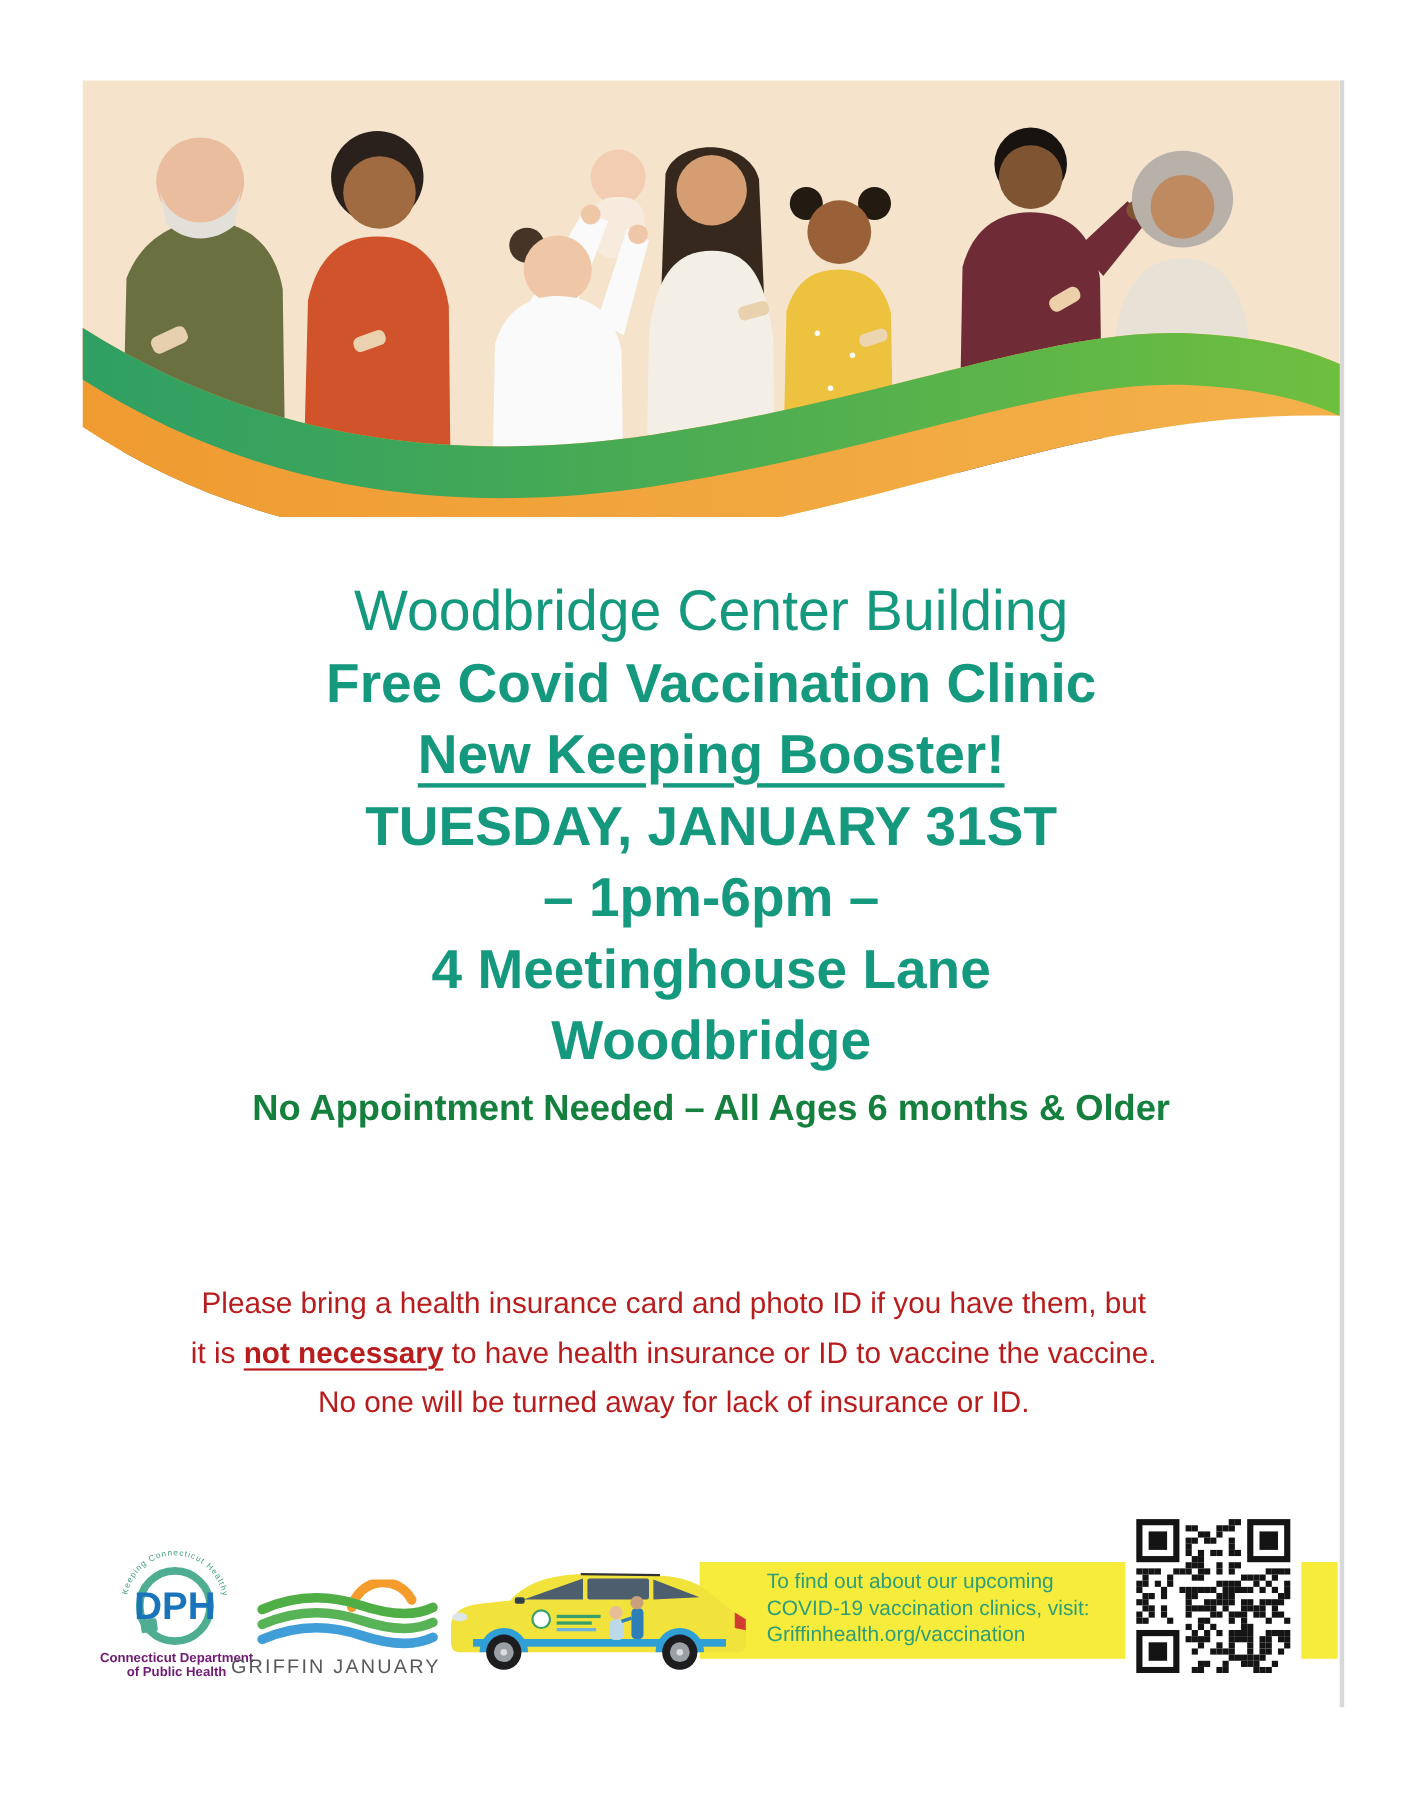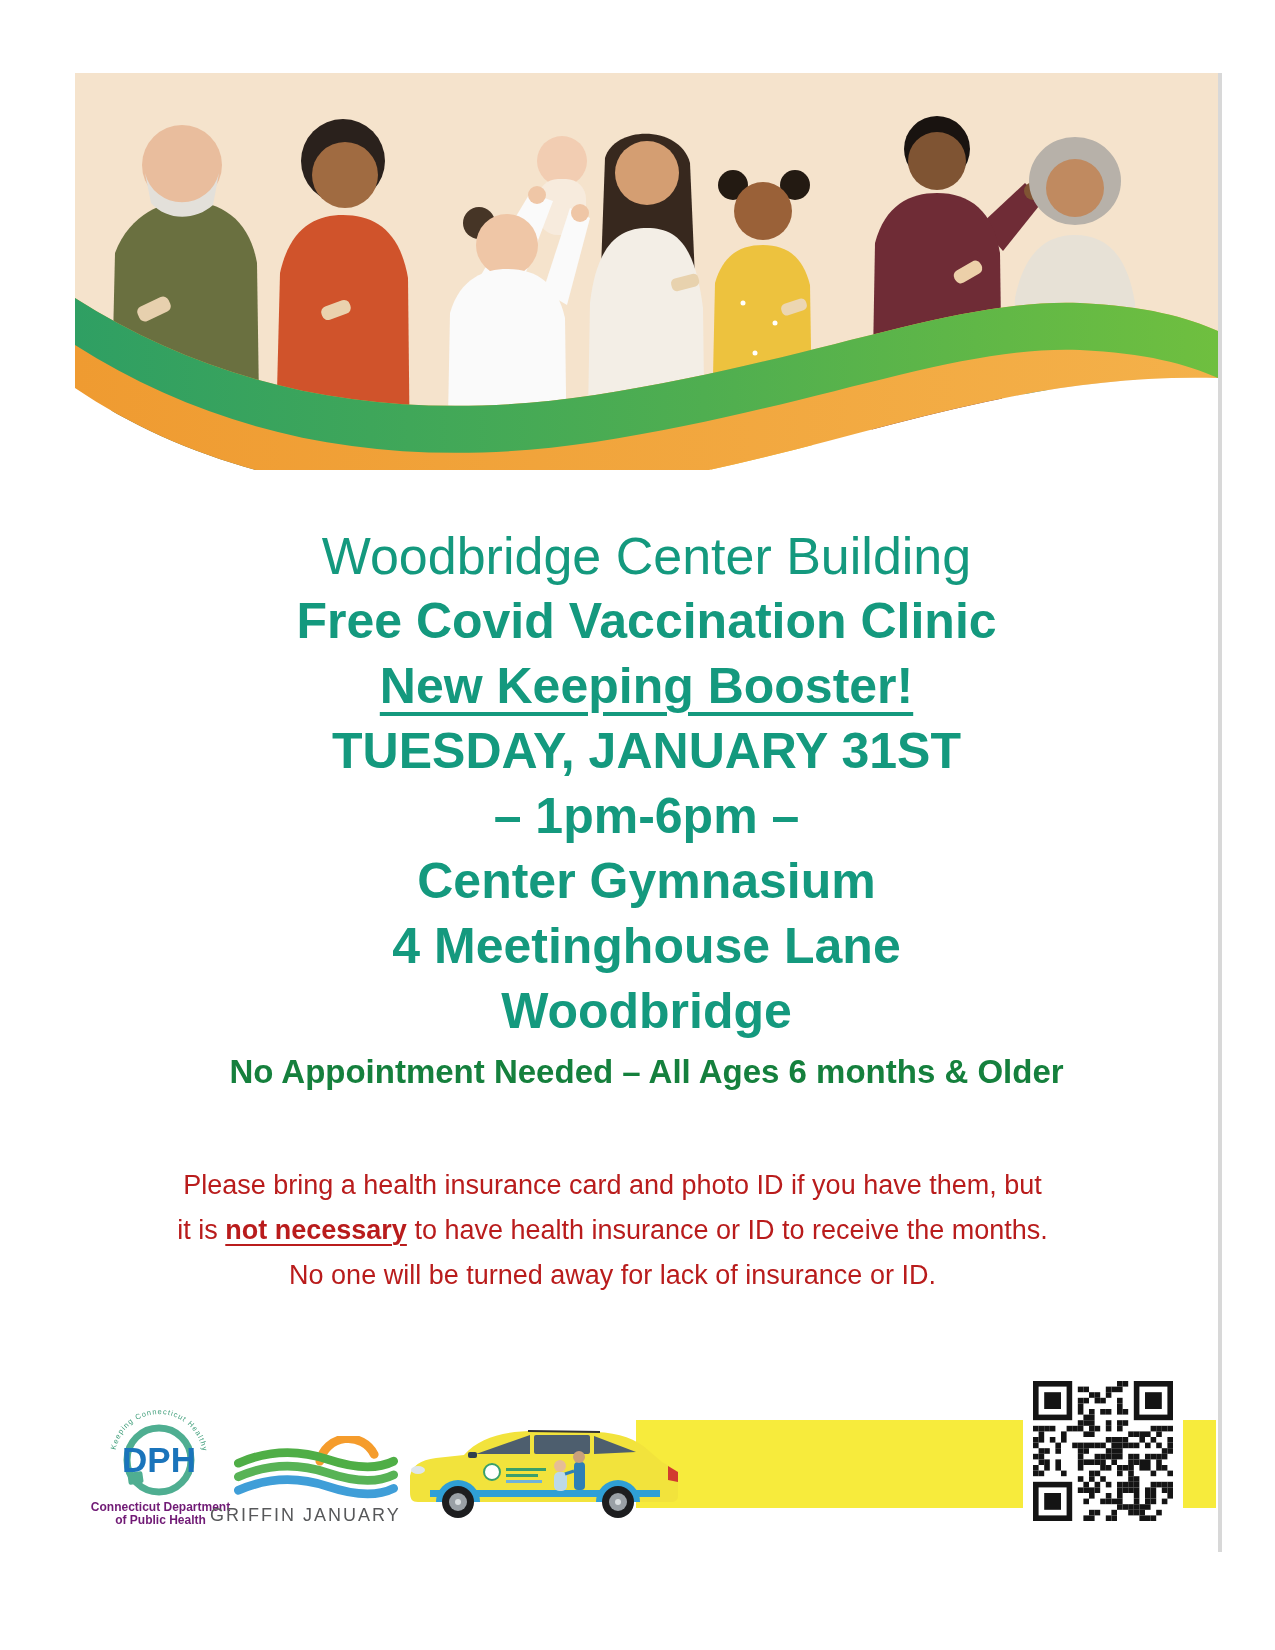--- a/index.html
+++ b/index.html
@@ -137,33 +137,37 @@
       <path d="M0,225 C150,320 320,352 520,322 C740,288 880,225 1005,230 C1070,233 1112,244 1143,258 L1143,305 C1112,291 1070,280 1005,277 C880,272 740,335 520,369 C320,399 150,367 0,272 Z" fill="url(#gWave)"></path>
     </g>
   </svg>
 
   <div class="headline">
     <div class="h-line light">Woodbridge Center Building</div>
     <div class="h-line">Free Covid Vaccination Clinic</div>
     <div class="h-line underlined"><span>New Keeping Booster!</span></div>
     <div class="h-line">TUESDAY, JANUARY 31ST</div>
     <div class="h-line">– 1pm-6pm –</div>
-    <div class="h-line">Center Gymnasium</div>
     <div class="h-line">4 Meetinghouse Lane</div>
     <div class="h-line">Woodbridge</div>
     <div class="subhead">No Appointment Needed – All Ages 6 months &amp; Older</div>
   </div>
 
   <div class="note">
     <div>Please bring a health insurance card and photo ID if you have them, but</div>
-    <div><span>it is </span><span class="em">not necessary</span><span> to have health insurance or ID to receive the months.</span></div>
+    <div><span>it is </span><span class="em">not necessary</span><span> to have health insurance or ID to vaccine the vaccine.</span></div>
     <div>No one will be turned away for lack of insurance or ID.</div>
   </div>
 
   <div id="yellow-banner"></div>
+  <div class="banner-text">
+    <div>To find out about our upcoming</div>
+    <div>COVID-19 vaccination clinics, visit:</div>
+    <div>Griffinhealth.org/vaccination</div>
+  </div>
 
   <div id="qr-backing"></div>
   <svg id="qr-svg" width="142" height="140" viewBox="0 0 140 140" xmlns="http://www.w3.org/2000/svg">
       <rect x="84.00" y="0.00" width="5.60" height="5.60" fill="#141414"></rect>
       <rect x="89.60" y="0.00" width="5.60" height="5.60" fill="#141414"></rect>
       <rect x="44.80" y="5.60" width="5.60" height="5.60" fill="#141414"></rect>
       <rect x="50.40" y="5.60" width="5.60" height="5.60" fill="#141414"></rect>
       <rect x="72.80" y="5.60" width="5.60" height="5.60" fill="#141414"></rect>
       <rect x="78.40" y="5.60" width="5.60" height="5.60" fill="#141414"></rect>
       <rect x="84.00" y="5.60" width="5.60" height="5.60" fill="#141414"></rect>

